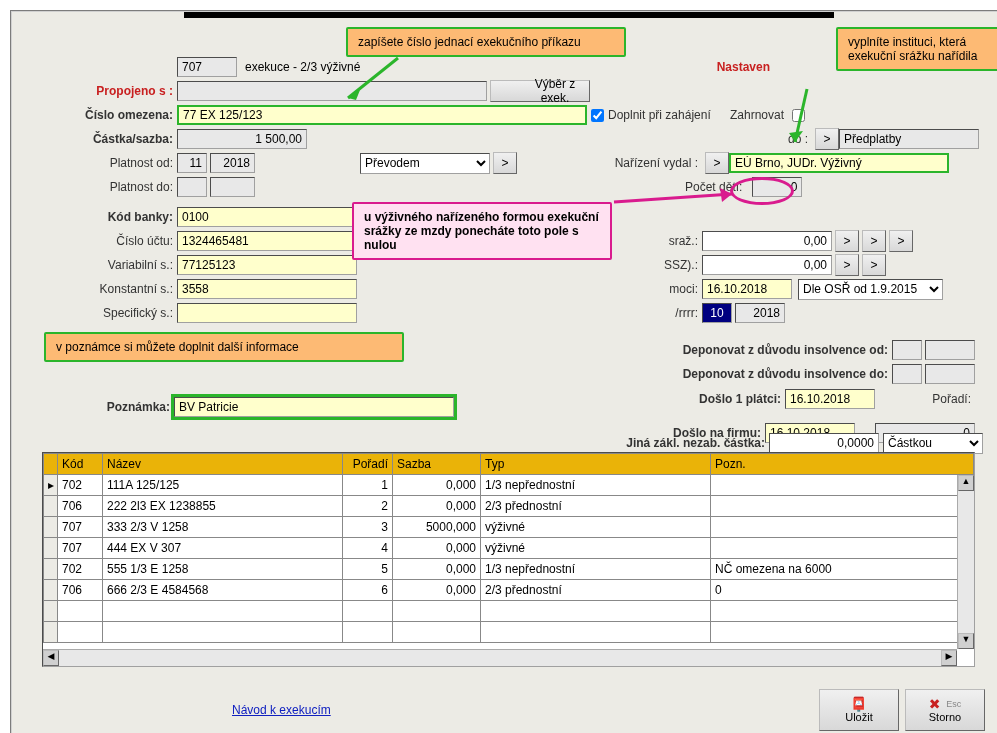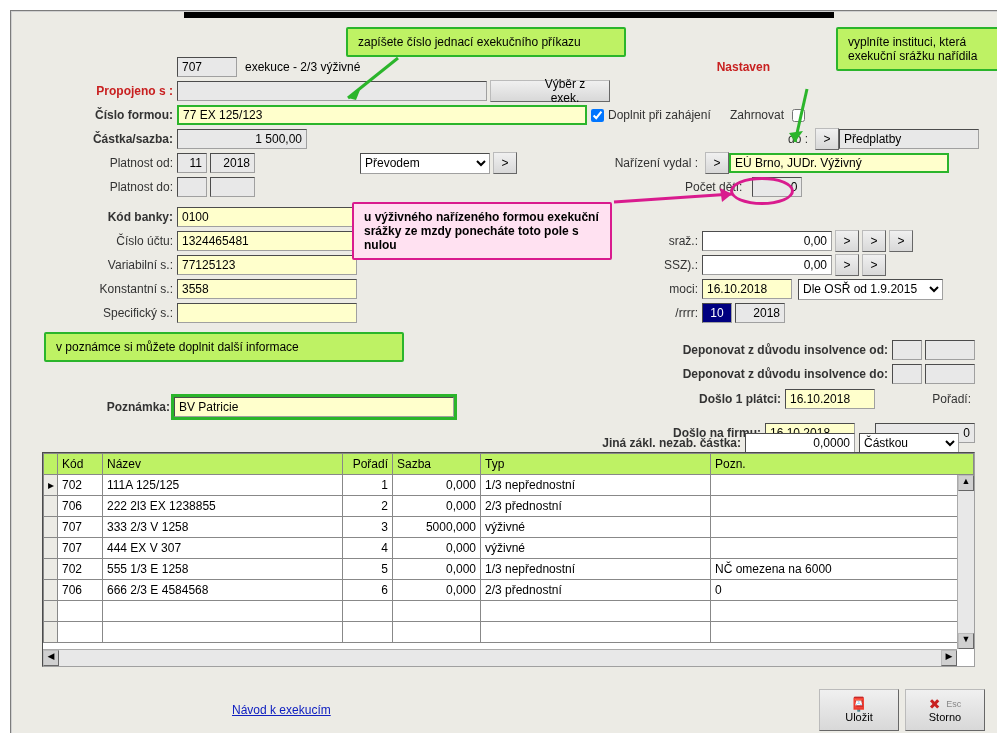--- a/index.html
+++ b/index.html
@@ -78,21 +78,21 @@
   
   .callout {
     position: absolute;
     border: 2px solid;
     padding: 6px 10px;
     font-size: 12px;
     z-index: 50;
     border-radius: 2px;
   }
   .callout.green {
-    background: #bef264;
+    background: #fdba74;
     border-color: #2bb52b;
   }
   .callout.pink {
     background: #ffe1f1;
     border-color: #d91b8e;
     font-weight: bold;
   }
   .arrow {
     position: absolute;
     z-index: 49;
@@ -118,21 +118,21 @@
   table.grid { border-collapse: collapse; width: 100%; font-size: 12px; table-layout: fixed; }
   table.grid th, table.grid td {
     border: 1px solid #888;
     padding: 2px 4px;
     text-align: left;
     height: 21px;
     overflow: hidden;
     white-space: nowrap;
   }
   table.grid th {
-    background: #bef264;
+    background: #eab308;
     font-weight: normal;
   }
   .col-marker { width: 14px; background:#ecebe5; }
   .col-kod { width: 45px; }
   .col-nazev { width: 240px; }
   .col-poradi { width: 50px; text-align:right; }
   .col-sazba { width: 88px; text-align:right; }
   .col-typ { width: 230px; }
   .col-pozn { width: auto; }
   .table-scroll-v {
@@ -202,25 +202,25 @@
     <span style="width:145px;"></span>
     <input class="input readonly" style="width: 60px; text-align: left;" value="707">
     <span style="padding:0 8px;">
       <span>exekuce - 2</span>/<span>3 výživné</span>
     </span>
   </div>
 
   <div class="row">
     <span class="label red" style="width:145px;">Propojeno s :</span>
     <input class="input readonly" style="width: 310px;" value="">
-    <button class="btn" style="width:120px;padding-left:40px;">Výběr z exek.</button>
-  </div>
-
-  <div class="row">
-    <span class="label" style="width:145px;">Číslo formou:</span>
+    <button class="btn" style="width:100px;padding-left:40px;">Výběr z exek.</button>
+  </div>
+
+  <div class="row">
+    <span class="label" style="width:145px;">Číslo omezena:</span>
     <input class="input green-border" style="width: 410px;" value="77 EX 125/123">
     <input type="checkbox" class="checkbox" checked="" style="">
     <span class="label normal" style="width:70px; text-align:left;">Doplnit při zahájení</span>
     <span class="label normal" style="width:110px;">Zahrnovat</span>
     <input type="checkbox" class="checkbox" style="">
   </div>
 
   <div class="row">
     <span class="label" style="width:145px;">Částka/sazba:</span>
     <input class="input readonly right" style="width: 130px;" value="1 500,00">
@@ -336,21 +336,21 @@
     <input class="input yellow" style="width: 90px;" value="16.10.2018">
     <span class="label normal" style="width:100px;">Pořadí:</span>
   </div>
 
   <div class="row" style="position:absolute; top:408px; right:30px; width:430px;">
     <span class="label" style="flex:1;">Došlo na firmu:</span>
     <input class="input yellow" style="width: 90px;" value="16.10.2018">
     <input class="input readonly right" style="width: 100px; margin-left: 20px;" value="0">
   </div>
 
-  <div class="row" style="position:absolute; top:418px; right:46px; width:480px;">
+  <div class="row" style="position:absolute; top:418px; right:22px; width:480px;">
     <span class="label" style="flex:1;">Jiná zákl. nezab. částka:</span>
     <input class="input right" style="width: 110px;" value="0,0000">
     <select class="select" style="width:100px; margin-left:4px;">
       <option>Částkou</option>
     </select>
   </div>
 
   <div class="table-wrap">
     <table class="grid">
       <thead>

